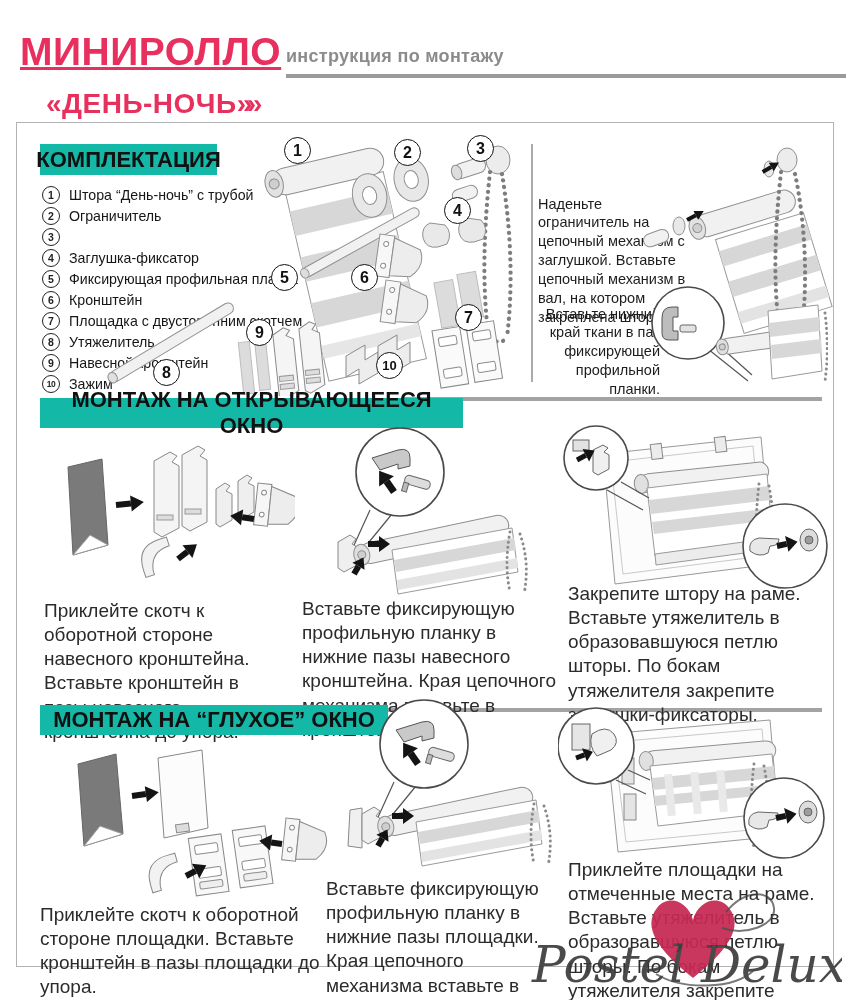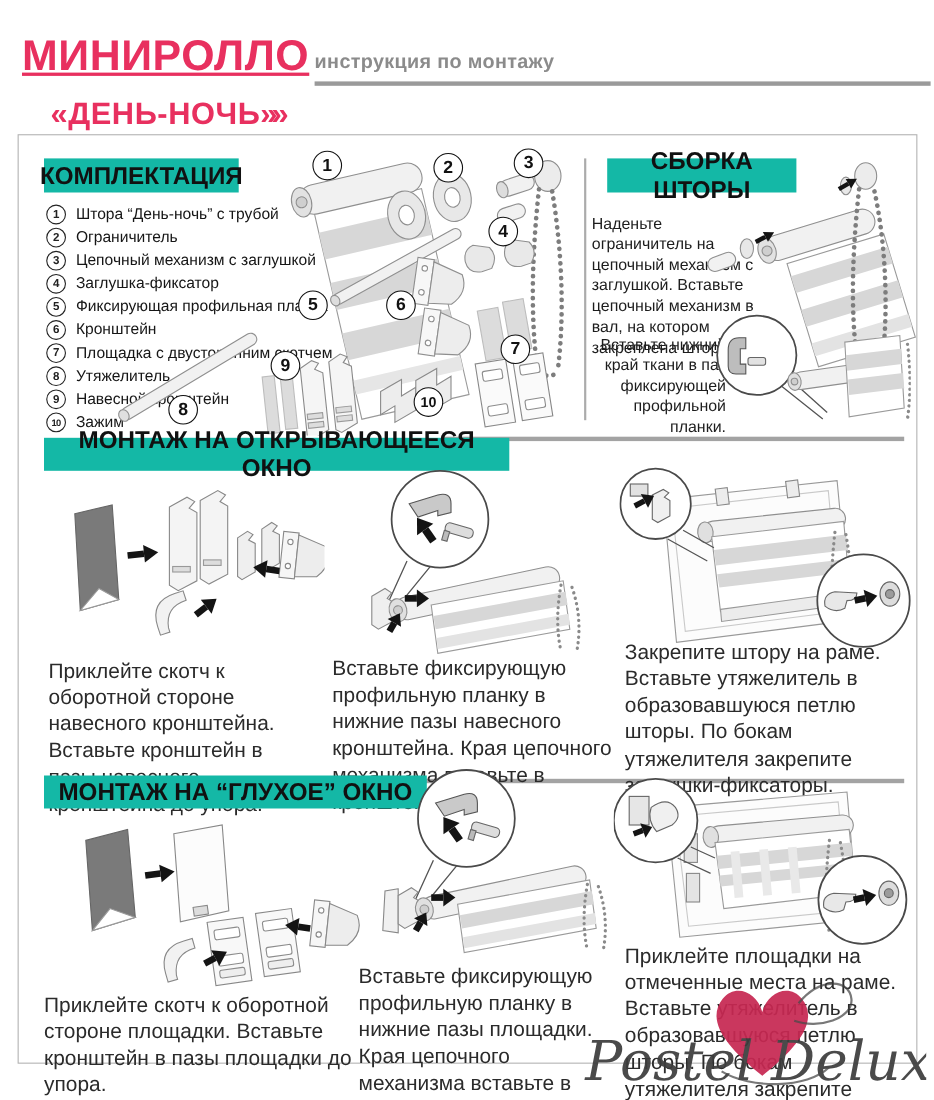--- a/index.html
+++ b/index.html
@@ -64,21 +64,20 @@
     <div class="k-item">
         <span class="cnum">1</span>
         <span class="k-label">Штора “День-ночь” с трубой</span>
       </div>
     <div class="k-item">
         <span class="cnum">2</span>
         <span class="k-label">Ограничитель</span>
       </div>
     <div class="k-item">
         <span class="cnum">3</span>
-        <span class="k-label">Цепочный механизм с заглушкой</span>
       </div>
     <div class="k-item">
         <span class="cnum">4</span>
         <span class="k-label">Заглушка-фиксатор</span>
       </div>
     <div class="k-item">
         <span class="cnum">5</span>
         <span class="k-label">Фиксирующая профильная планка</span>
       </div>
     <div class="k-item">
@@ -209,21 +208,20 @@
   <div class="abs dnum" style="left:394px;top:139px;">2</div>
   <div class="abs dnum" style="left:467px;top:135px;">3</div>
   <div class="abs dnum" style="left:444px;top:197px;">4</div>
   <div class="abs dnum" style="left:271px;top:264px;">5</div>
   <div class="abs dnum" style="left:351px;top:264px;">6</div>
   <div class="abs dnum" style="left:455px;top:304px;">7</div>
   <div class="abs dnum" style="left:153px;top:359px;">8</div>
   <div class="abs dnum" style="left:246px;top:319px;">9</div>
   <div class="abs dnum" style="left:376px;top:352px;font-size:13px;">10</div>
 
-  <div class="abs hdr-box" style="left:552px;top:144px;width:172px;height:31px;">СБОРКА ШТОРЫ</div>
   <p class="abs copy" style="left:538px;top:180px;width:148px;">Наденьте ограничитель на цепочный механизм с заглушкой. Вставьте цепочный механизм в вал, на котором закреплена штора.</p>
   <p class="abs copy" style="left:538px;top:290px;width:122px;text-align:right;">Вставьте нижний край ткани в паз фиксирующей профильной планки.</p>
 
   <svg class="abs" style="left:635px;top:138px;" width="198" height="202" viewBox="0 0 198 202">
     <g transform="rotate(-17 130 120)">
       <rect x="88" y="88" width="92" height="98" fill="#fff" stroke="#9a9a9a"></rect>
       <rect x="88" y="100" width="92" height="16" fill="#d7d7d7"></rect>
       <rect x="88" y="132" width="92" height="16" fill="#d7d7d7"></rect>
       <rect x="88" y="164" width="92" height="12" fill="#e3e3e3"></rect>
     </g>

